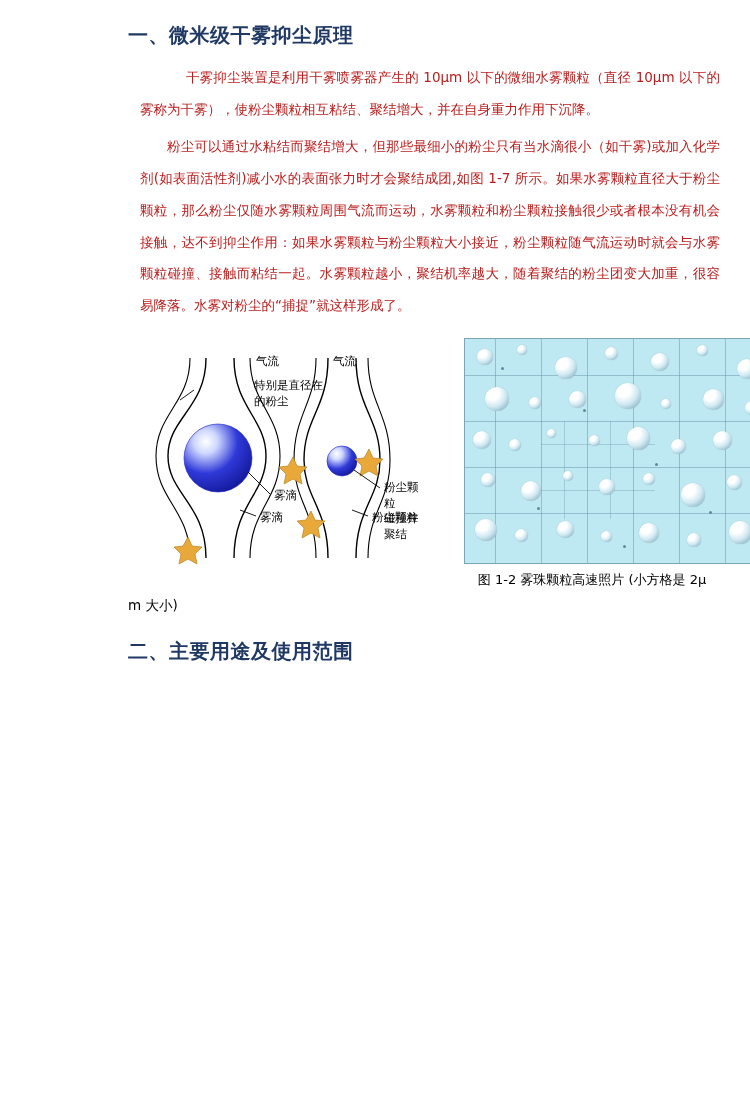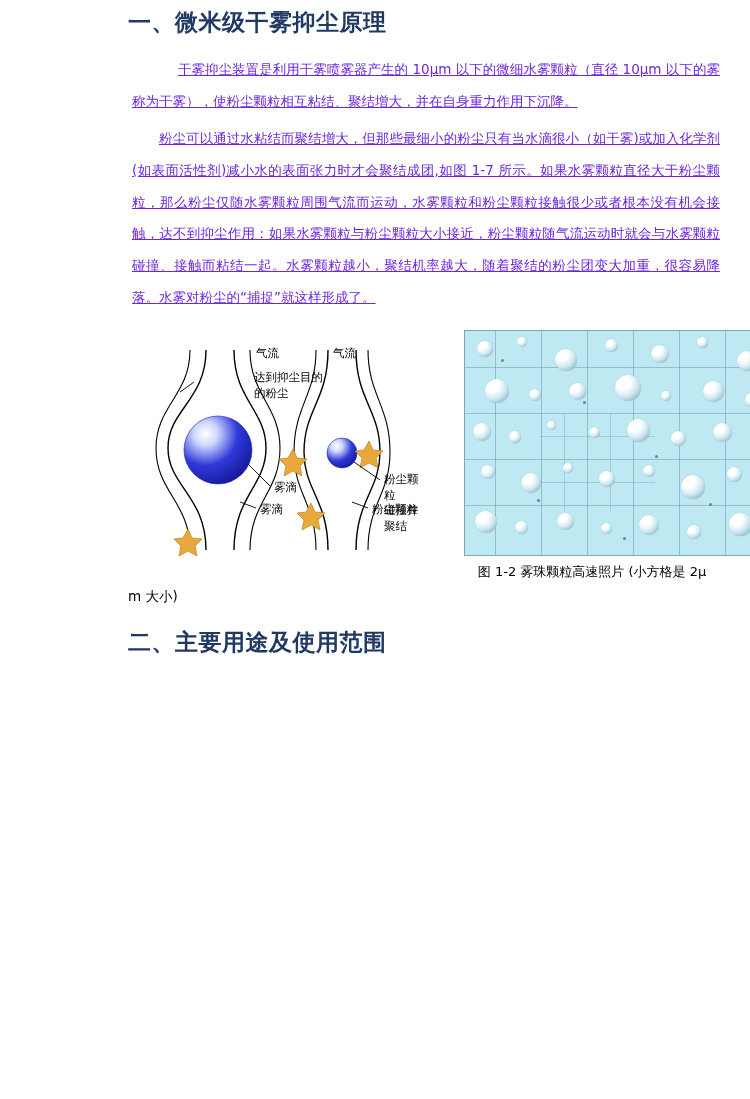--- a/index.html
+++ b/index.html
@@ -12,40 +12,38 @@
     color: #000000;
     overflow: hidden;
   }
   .page {
     position: relative;
     width: 750px;
     height: 1099px;
     padding: 8px 30px 0 128px;
   }
   h2.heading {
-    font-size: 23px;
+    font-size: 20px;
     font-weight: bold;
     color: #1f3864;
-    margin: 2px 0 14px 0;
+    margin: 14px 0 14px 0;
     letter-spacing: 0.5px;
     line-height: 1.3;
-    font-family: Liberation Mono, monospace;
   }
   h2.heading.second {
     margin-top: 18px;
     margin-bottom: 10px;
   }
   p.para {
     font-size: 13.5px;
     line-height: 2.35;
-    margin: 0 0 6px 4px;
+    margin: 0 0 6px 12px;
     text-align: justify;
     text-justify: inter-ideograph;
-    color: #6d28d9;
-    text-decoration: underline;
+    color: #b91c1c;
   }
   p.indent { text-indent: 2em; }
   p.indent-big { text-indent: 3.4em; }
 
   .figures {
     display: flex;
     justify-content: space-between;
     align-items: center;
     margin: 16px 0 0 0;
     padding-right: 0px;
@@ -172,21 +170,21 @@
           <g stroke="#000" stroke-width="0.9" fill="none">
             <path d="M66 42 L52 52"></path>
             <path d="M120 124 L142 146"></path>
             <path d="M112 162 L128 168"></path>
             <path d="M226 122 L252 140"></path>
             <path d="M224 162 L240 168"></path>
           </g>
         </svg>
 
         <div class="lbl" style="left:128px; top:6px;">气流</div>
-        <div class="lbl" style="left:126px; top:30px;">达到抑尘目的
+        <div class="lbl" style="left:126px; top:30px;">特别是直径在
 的粉尘</div>
         <div class="lbl" style="left:146px; top:140px;">雾滴</div>
         <div class="lbl" style="left:205px; top:6px;">气流</div>
         <div class="lbl" style="left:132px; top:162px;">雾滴</div>
         <div class="lbl" style="left:256px; top:132px;">粉尘颗粒
 碰撞并聚结</div>
         <div class="lbl" style="left:244px; top:162px;">粉尘颗粒</div>
       </div>
     </div>
 

